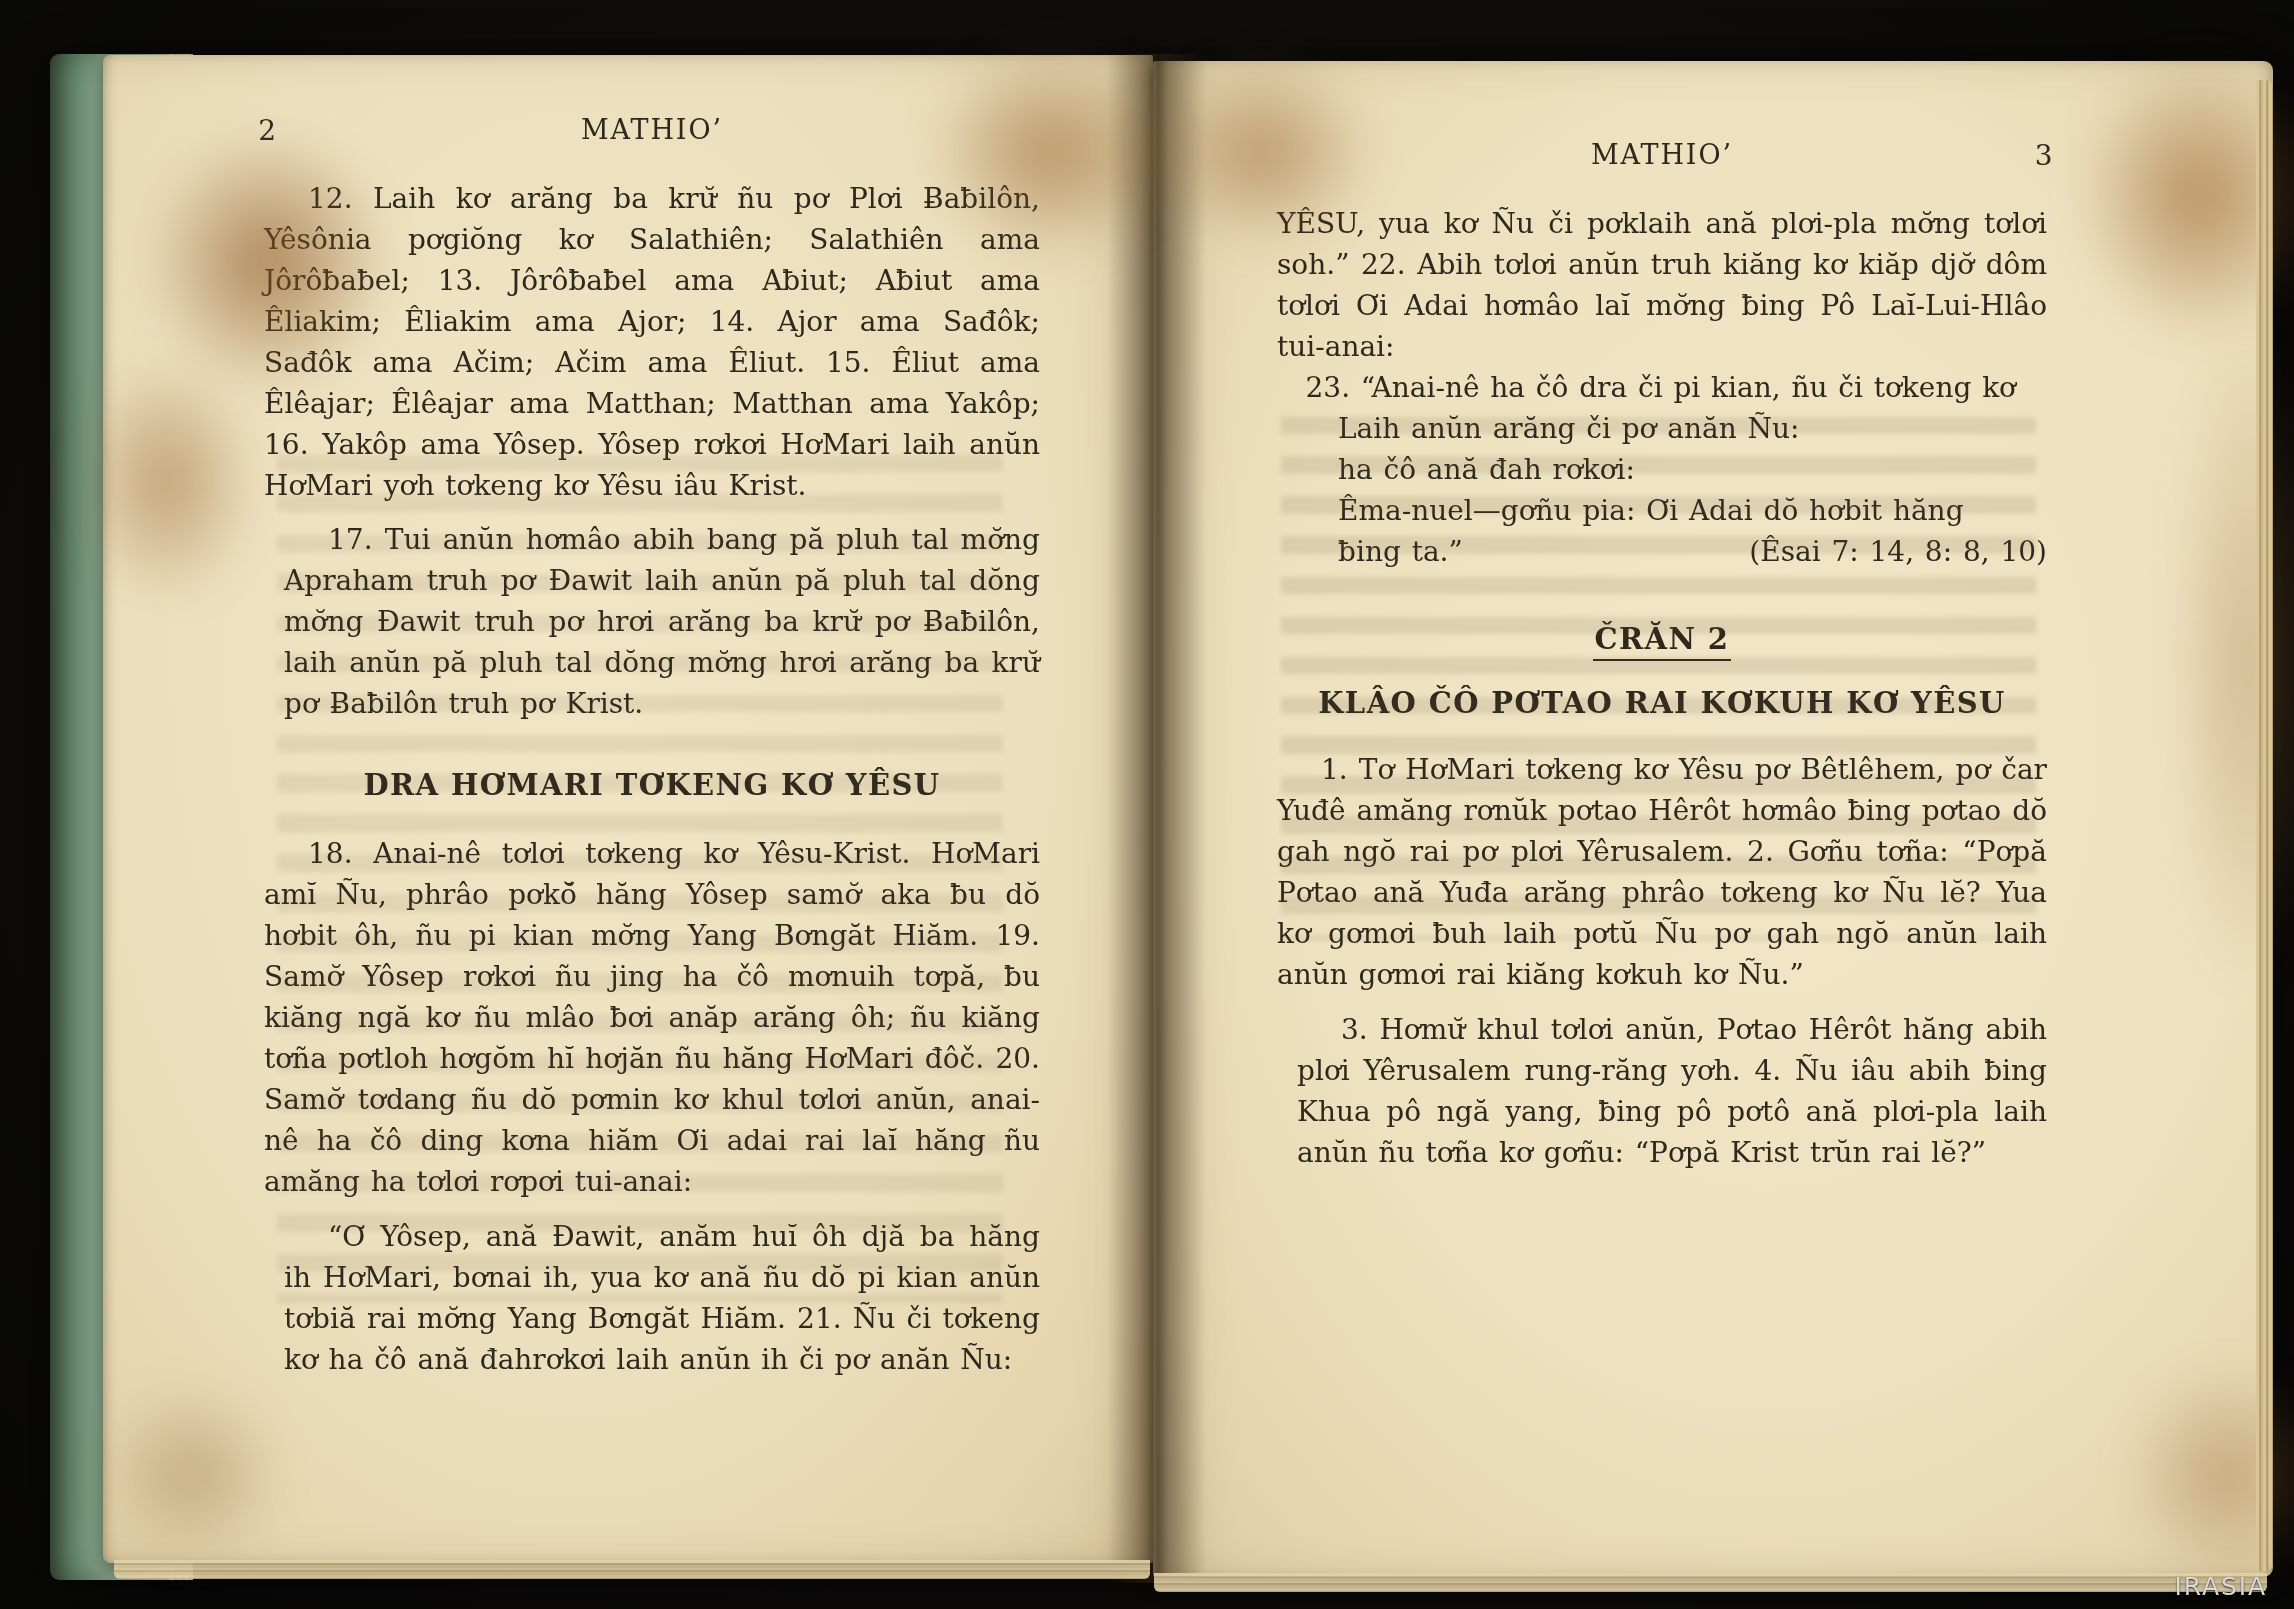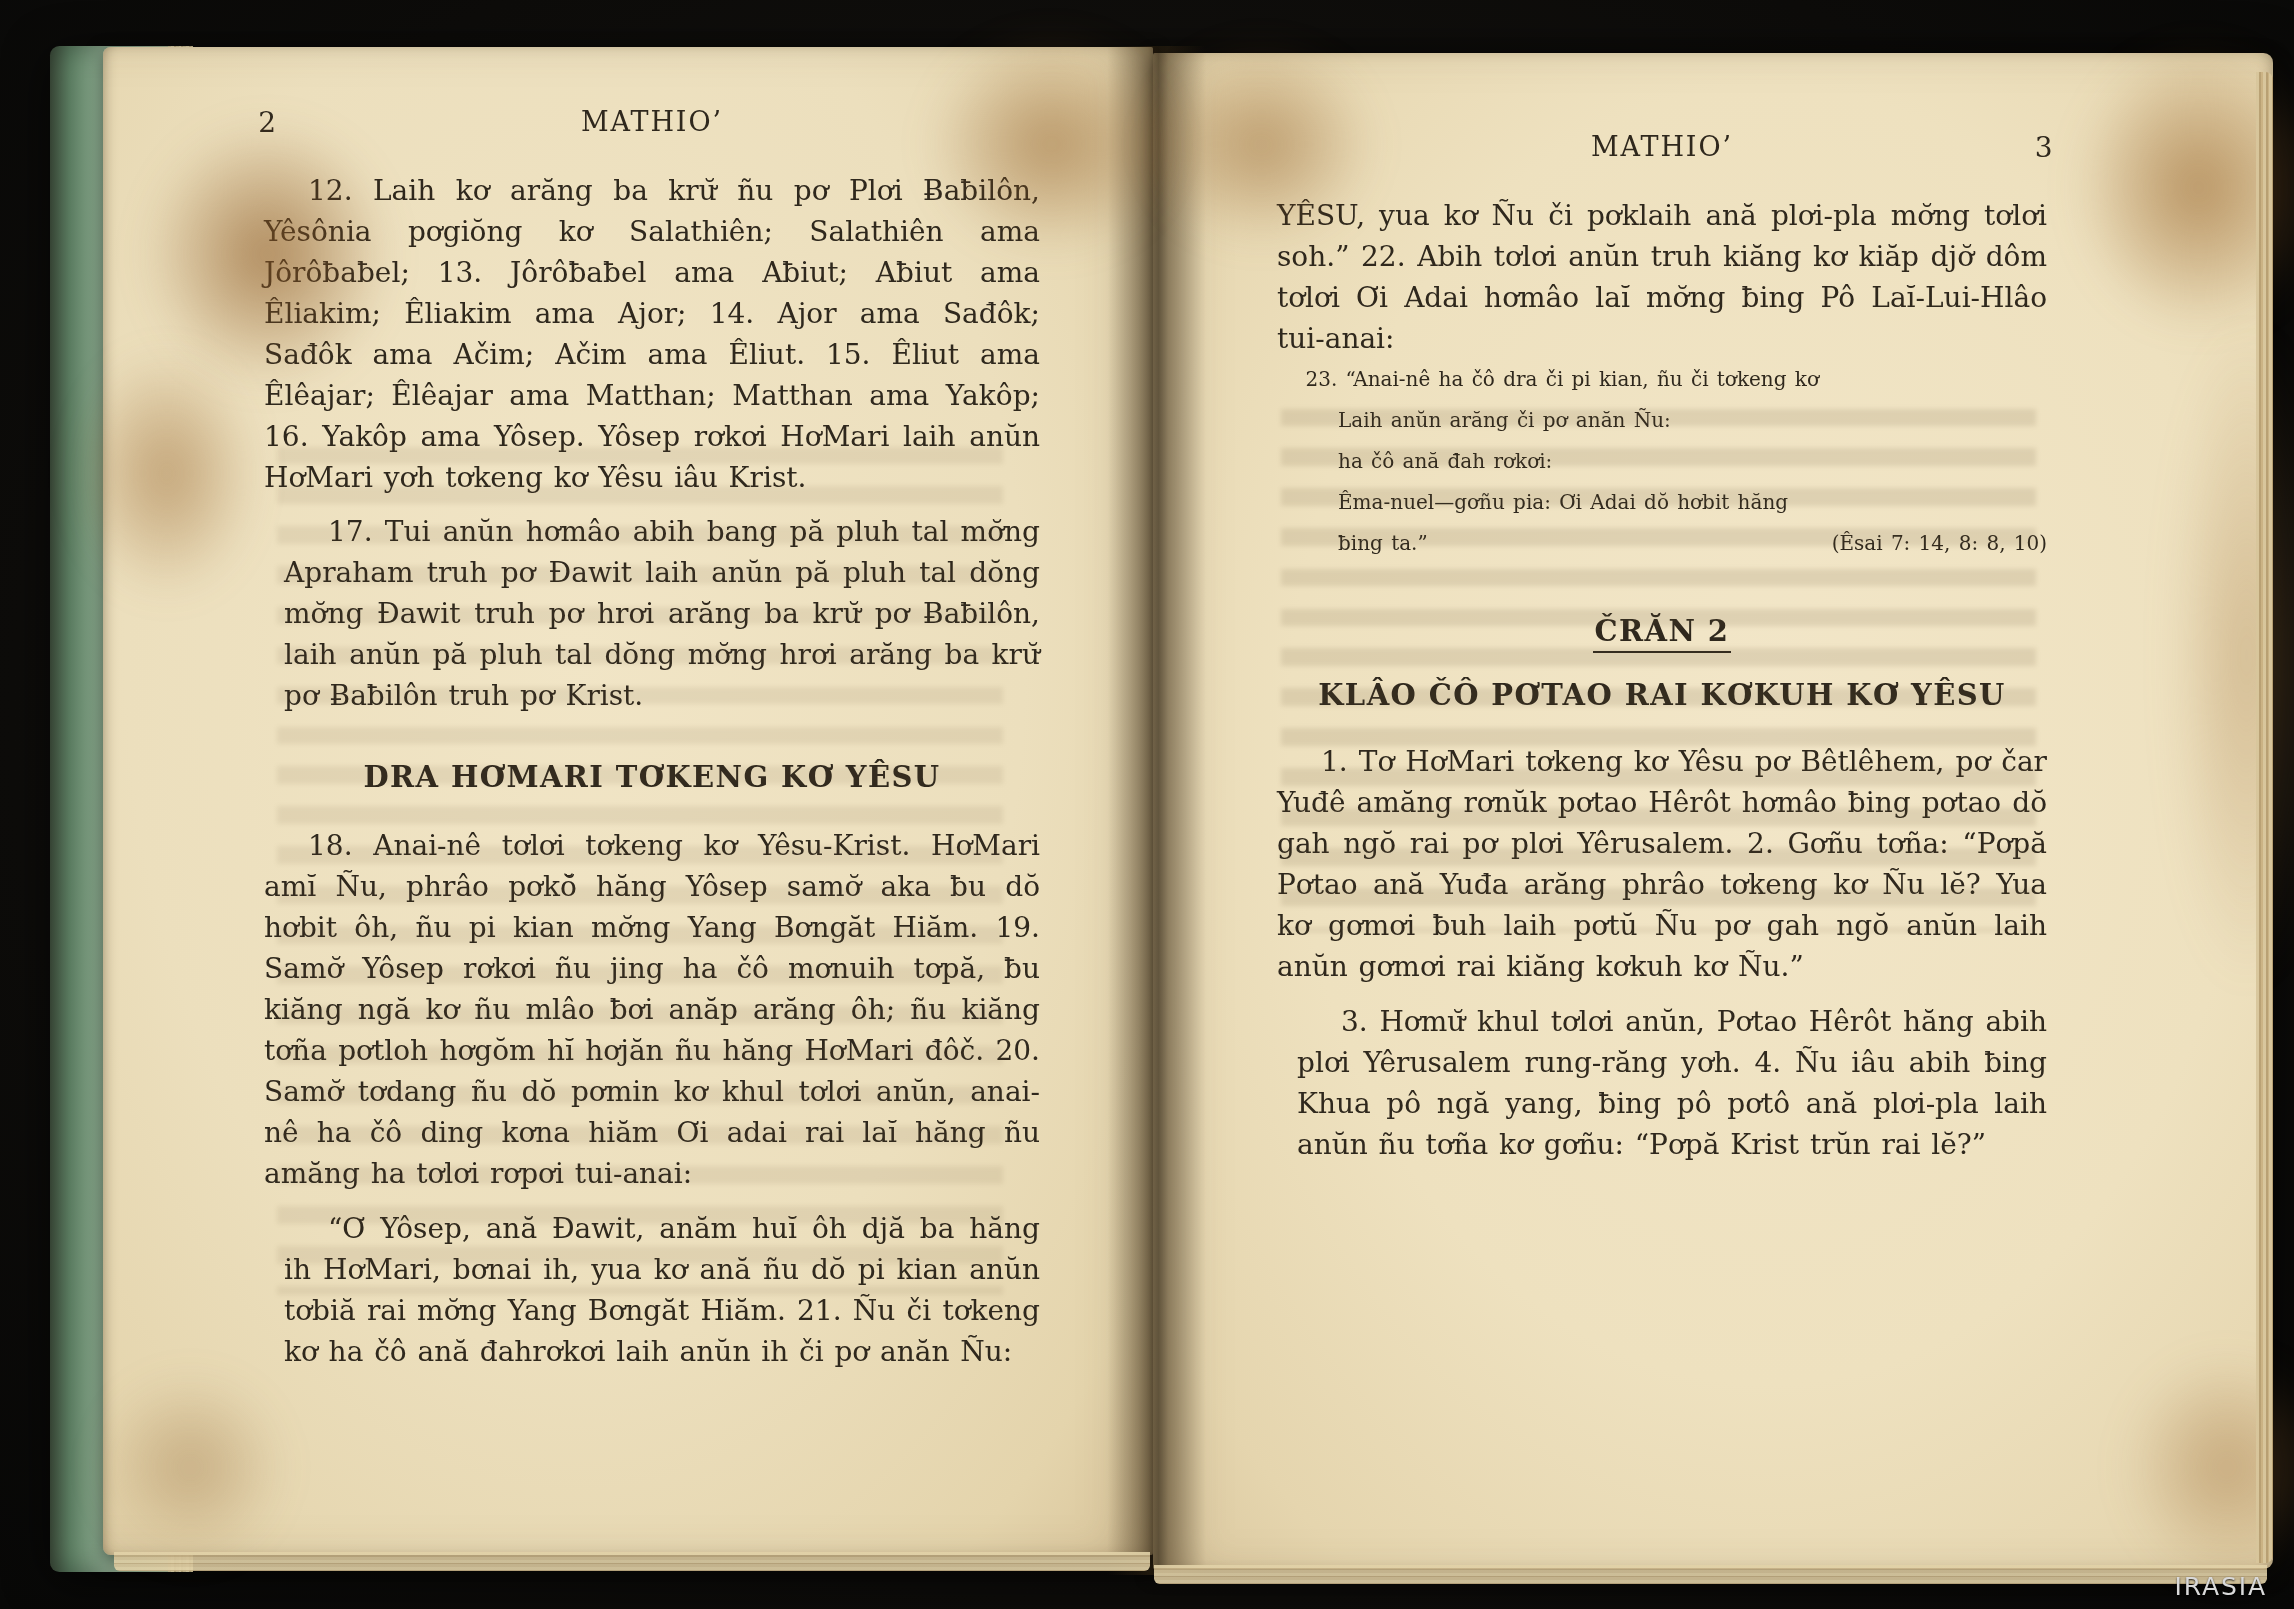--- a/index.html
+++ b/index.html
@@ -6,21 +6,21 @@
   body{
     width:2294px;height:1610px;
     background:#0d0c0a;
     font-family:"DejaVu Serif", serif;
     overflow:hidden;
   }
   .scene{position:absolute;inset:0;
     background:radial-gradient(ellipse at 50% 45%, #171512 0%, #0d0c0a 70%, #080807 100%);
   }
   
-  .book{position:absolute;left:38px;top:34px;width:2227px;height:1549px;}
+  .book{position:absolute;left:38px;top:42px;width:2227px;height:1549px;}
   .book-shadow{position:absolute;left:9.6px;top:19px;width:2227px;height:1529px;
     background:rgba(0,0,0,.55);filter:blur(23px);border-radius:17px;}
   .cover-edge{position:absolute;left:11.5px;top:11.5px;width:143px;height:1526px;
     border-radius:9.6px 0 0 9.6px;
     background:linear-gradient(to right,#41523f 0%,#5d7f63 14%,#8fae92 38%,#a9c3a4 62%,#c3d2ae 82%,#d7ddba 100%);
     box-shadow:inset 0 0 29px rgba(0,0,0,.35);}
   .cover-edge::after{content:"";position:absolute;right:0;top:0;width:25px;height:100%;
     background:repeating-linear-gradient(to right,#cdbd92 0 2.9px,#e3d4a9 2.9px 5.7px,#b7a377 5.7px 7.6px);
     opacity:.8;}
   
@@ -75,21 +75,21 @@
   .pgnum-right{right:-5.7px;}
   .para{font-size:28px;line-height:41px;text-align:justify;word-spacing:1.9px;margin:0;}
   .indent{text-indent:44px;}
   .gap-top{margin-top:13.4px;margin-left:20px;}
   .heading{font-size:29px;font-weight:700;text-align:center;letter-spacing:1.4px;}
   .h-left{margin:44px 0 31px;}
   .h-chap{margin:50px 0 25px;text-align:center;}
   .h-chap .underlined{display:inline-block;border-bottom:2.9px solid #2f281d;padding:0 1.9px 3.8px;font-weight:700;font-size:29px;letter-spacing:1.4px;}
   .h-sect{margin:9.6px 0 29px;}
   .verse{padding-left:61px;}
-  .vline{font-size:20px;line-height:41px;word-spacing:1.9px;}
+  .vline{font-size:28px;line-height:41px;word-spacing:1.9px;}
   .vline-first{margin-left:-32.5px;}
   .vline-last{display:flex;justify-content:space-between;}
   
   .watermark{position:absolute;right:27px;bottom:7.6px;
     font-family:"DejaVu Sans", sans-serif;font-size:25px;letter-spacing:1.9px;
     color:#d9d9d9;text-shadow:0 1px 1.9px rgba(0,0,0,.8);}
 </style>
 </head>
 <body>
 

